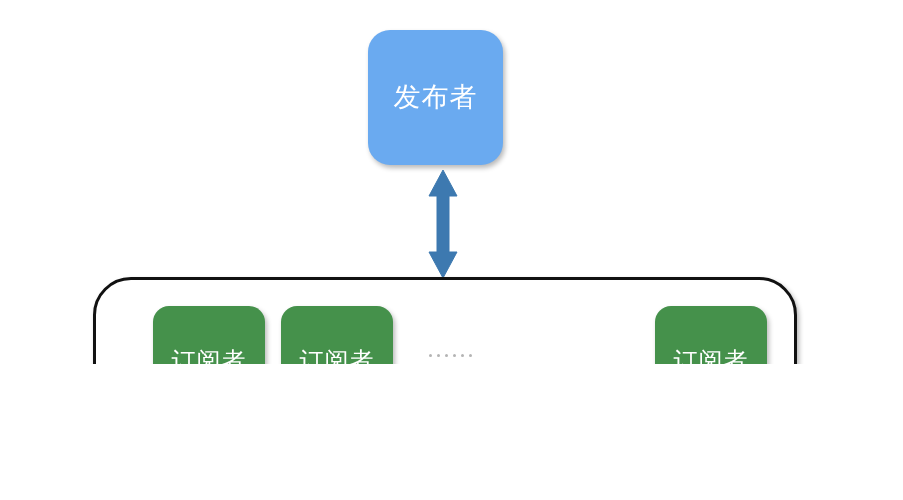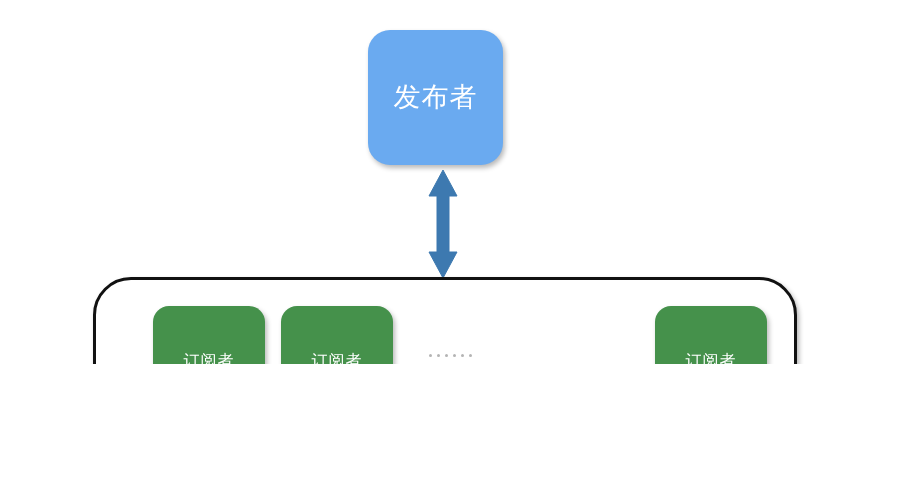--- a/index.html
+++ b/index.html
@@ -74,21 +74,21 @@
     display: flex;
     align-items: center;
     justify-content: center;
   }
   .subscriber-box.pos-0 { left: 57px; }
   .subscriber-box.pos-1 { left: 185px; }
   .subscriber-box.pos-2 { left: 559px; }
 
   .subscriber-label {
     color: #ffffff;
-    font-size: 16px;
+    font-size: 24px;
     letter-spacing: 1px;
     line-height: 1;
     white-space: nowrap;
   }
 
   
   .ellipsis-dots {
     position: absolute;
     left: 333px;
     top: 74px;

